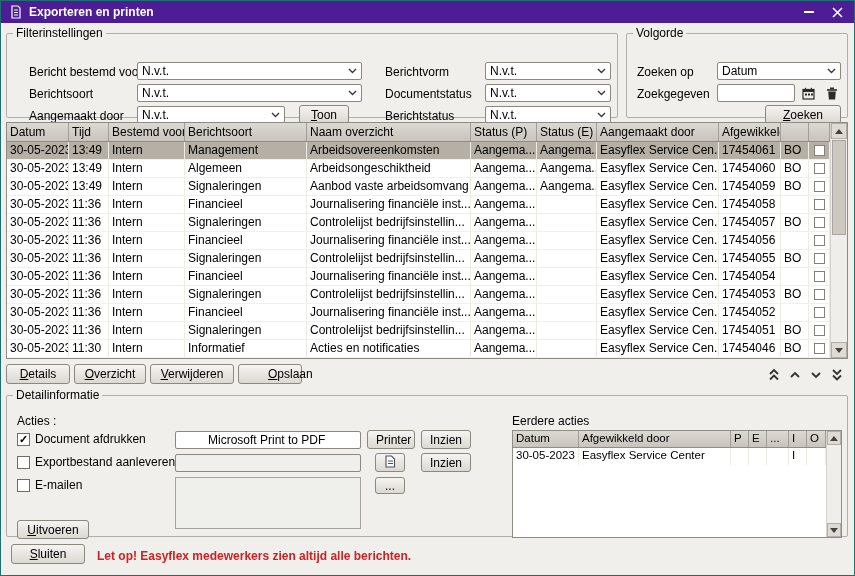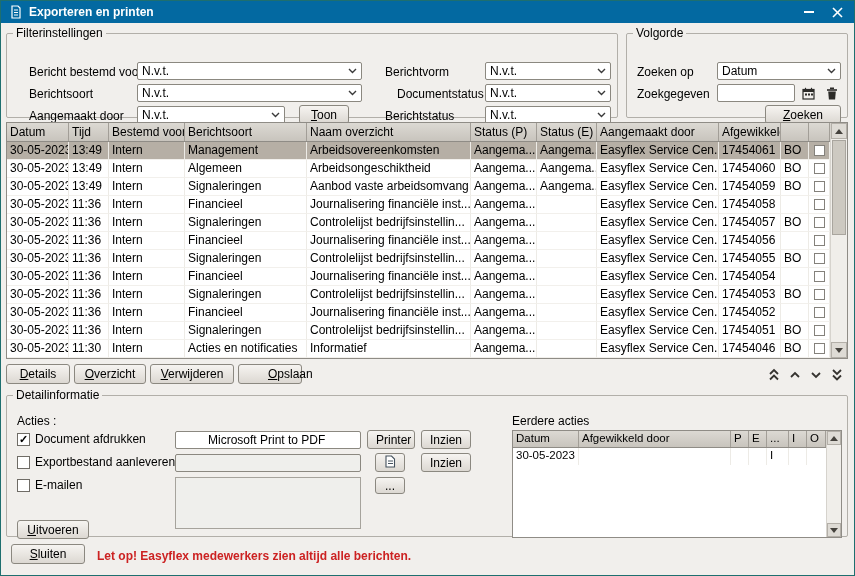--- a/index.html
+++ b/index.html
@@ -1,21 +1,21 @@
 <!DOCTYPE html>
 <html><head>
 <meta charset="utf-8">
 <style>
   * { box-sizing: border-box; margin: 0; padding: 0; }
   html,body { width:855px; height:576px; overflow:hidden; background:#fff;
     font-family:"Liberation Sans", sans-serif; font-size:12px; color:#000; }
   .window { position:absolute; left:0; top:0; width:855px; height:576px;
     border:1px solid #1e6f6f; background:#f1efec; }
   
-  .titlebar { position:absolute; left:0; top:0; right:0; height:22px; background:#0369a1;
+  .titlebar { position:absolute; left:0; top:0; right:0; height:22px; background:#4c1d95;
     display:flex; align-items:center; padding:0 8px; color:#fff; }
   .title-icon { width:14px; height:14px; margin-right:6px; display:inline-flex; }
   .title-text { font-weight:bold; font-size:12px; flex:1; }
   .win-btn { width:18px; height:16px; display:inline-flex; align-items:center; justify-content:center;
     margin-left:10px; cursor:default; }
   .min-glyph { width:10px; height:2px; background:#fff; }
   
   fieldset { position:absolute; border:1px solid #b2afa9; border-radius:2px; background:transparent; }
   legend { margin-left:6px; padding:0 3px; font-size:12px; }
   .flabel { position:absolute; line-height:18px; white-space:nowrap; }
@@ -130,21 +130,21 @@
 
     <span class="flabel" style="left:378px; top:23px;">Berichtvorm</span>
     <div class="combo" style="left:478px; top:22px; width:126px;">
       <span class="combo-text">N.v.t.</span>
       <span>
           <svg width="9" height="6" viewBox="0 0 9 6">
             <polyline points="1,1 4.5,4.5 8,1" fill="none" stroke="#3a3a3a" stroke-width="1.4"></polyline>
           </svg>
         </span>
     </div>
-    <span class="flabel" style="left:378px; top:45px;margin-left:12px;">Documentstatus</span>
+    <span class="flabel" style="left:378px; top:45px;">Documentstatus</span>
     <div class="combo" style="left:478px; top:44px; width:126px;">
       <span class="combo-text">N.v.t.</span>
       <span>
           <svg width="9" height="6" viewBox="0 0 9 6">
             <polyline points="1,1 4.5,4.5 8,1" fill="none" stroke="#3a3a3a" stroke-width="1.4"></polyline>
           </svg>
         </span>
     </div>
     <span class="flabel" style="left:378px; top:67px;">Berichtstatus</span>
     <div class="combo" style="left:478px; top:66px; width:126px;">
@@ -372,22 +372,22 @@
           <div class="cell">17454051</div>
           <div class="cell">BO</div>
           <div class="cell cbcell">
             <span class="cbx"></span>
           </div>
         </div>
         <div class="grow">
           <div class="cell">30-05-2023</div>
           <div class="cell">11:30</div>
           <div class="cell">Intern</div>
+          <div class="cell">Informatief</div>
           <div class="cell">Acties en notificaties</div>
-          <div class="cell">Informatief</div>
           <div class="cell">Aangema...</div>
           <div class="cell"></div>
           <div class="cell">Easyflex Service Cen...</div>
           <div class="cell">17454046</div>
           <div class="cell">BO</div>
           <div class="cell cbcell">
             <span class="cbx"></span>
           </div>
         </div>
       </div>
@@ -482,20 +482,21 @@
           <div class="ea-hcell">Afgewikkeld door</div>
           <div class="ea-hcell">P</div>
           <div class="ea-hcell">E</div>
           <div class="ea-hcell">...</div>
           <div class="ea-hcell">I</div>
           <div class="ea-hcell">O</div>
         </div>
       <div id="ea-body">
           <div class="ea-row">
             <div class="ea-cell">30-05-2023</div>
+            <div class="ea-cell">Easyflex Service Center</div>
             <div class="ea-cell"></div>
             <div class="ea-cell"></div>
             <div class="ea-cell"></div>
             <div class="ea-cell">I</div>
             <div class="ea-cell"></div>
           </div>
         </div>
       <div class="ea-scroll">
         <div class="sb-btn sb-up">
             <span class="tri-up"></span>

